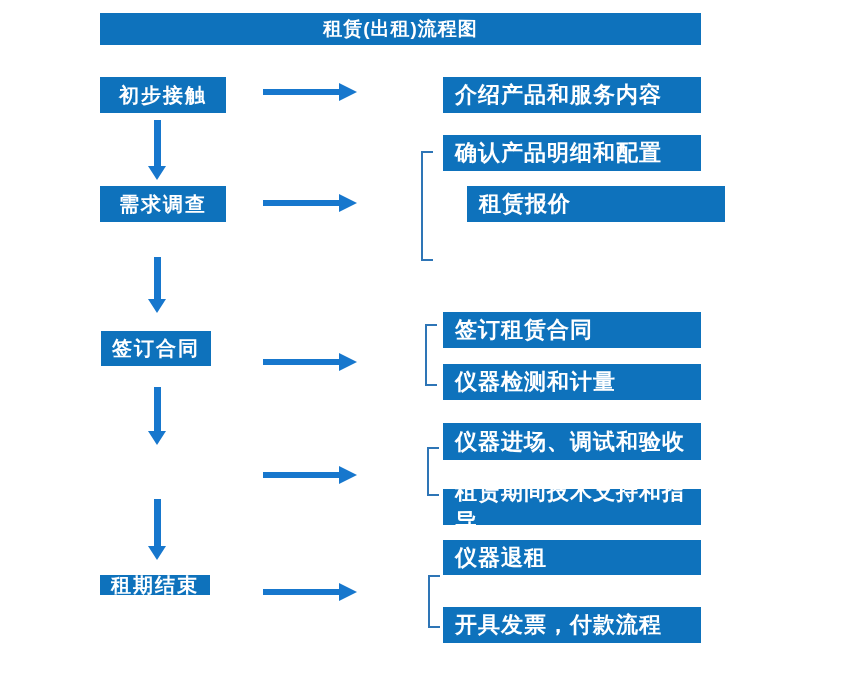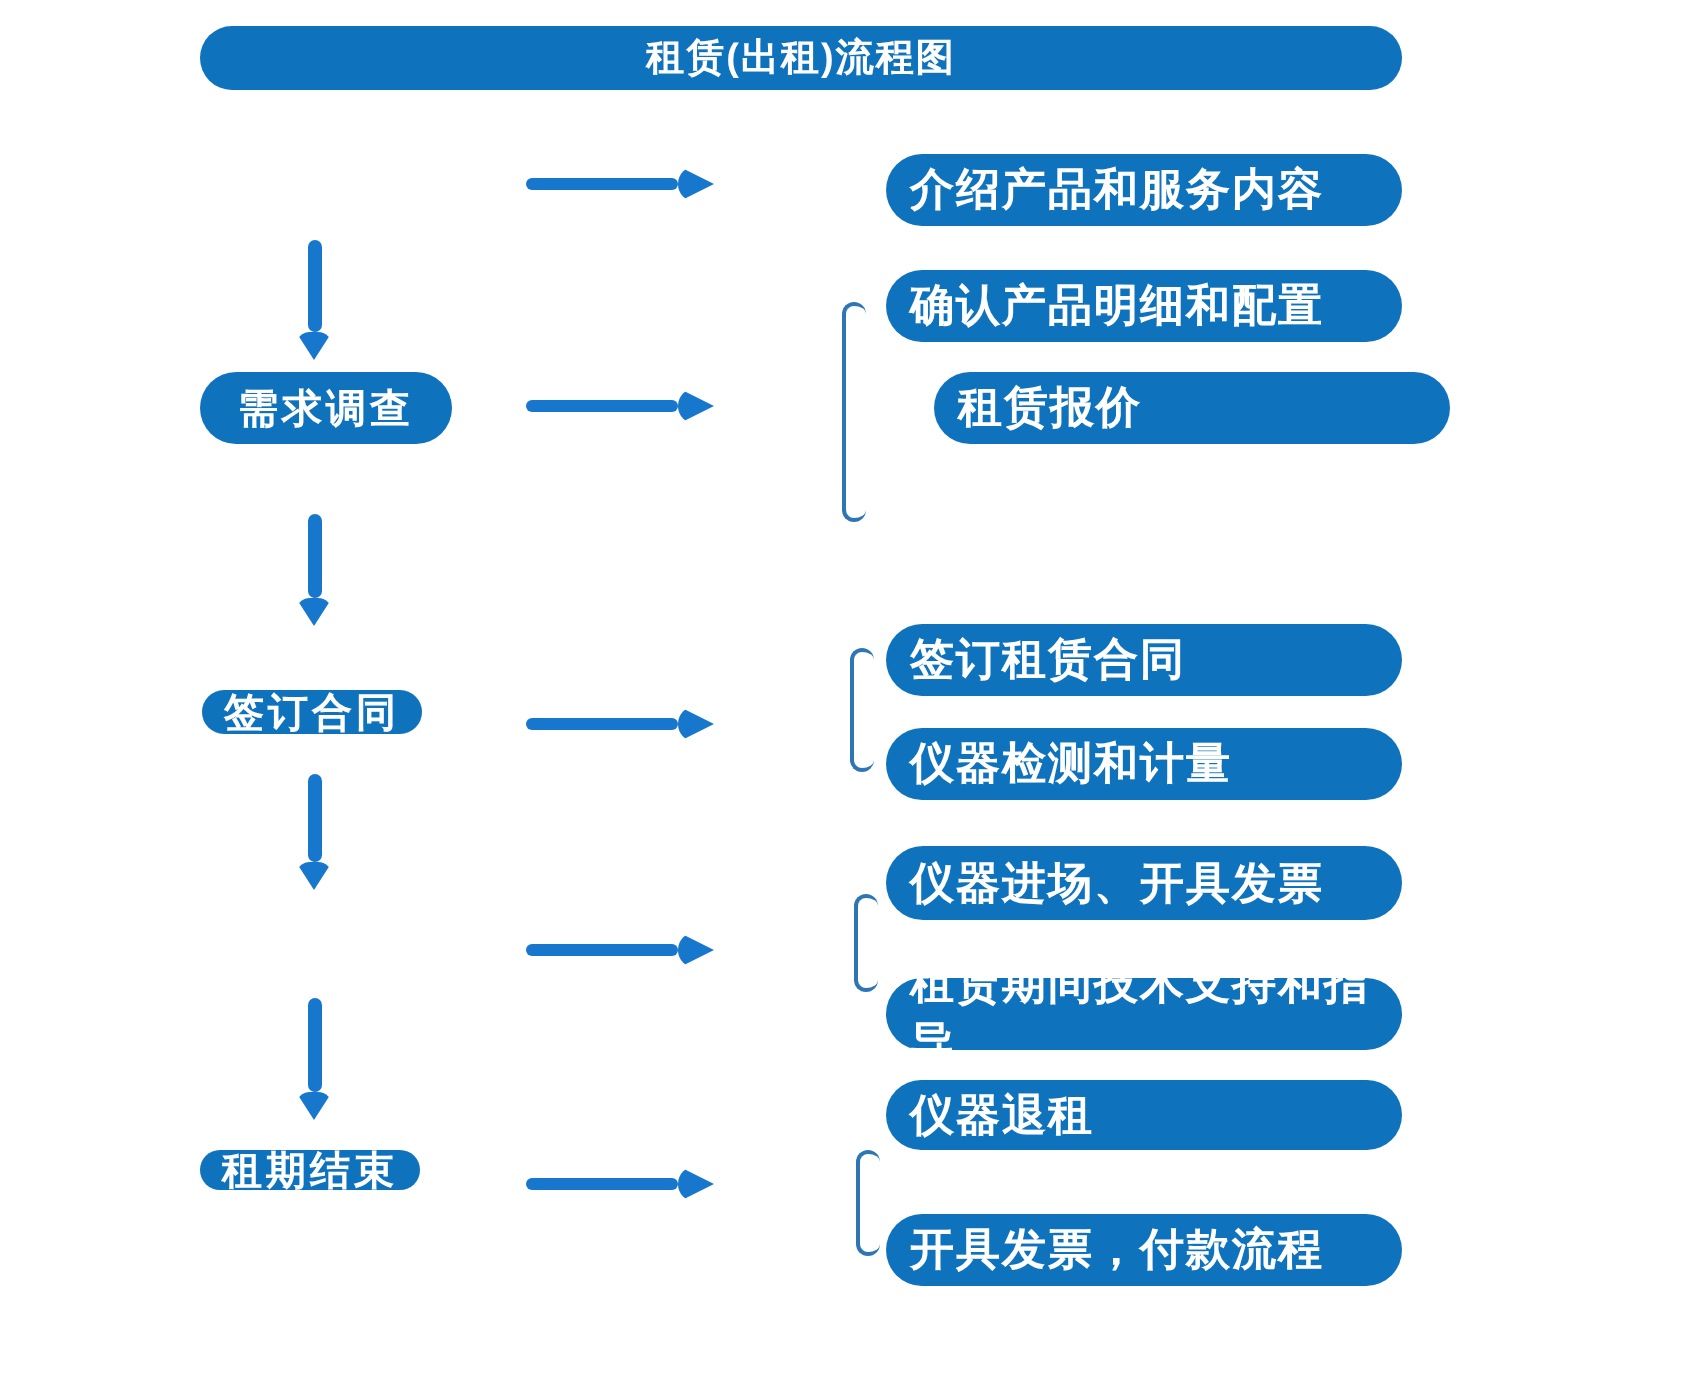--- a/index.html
+++ b/index.html
@@ -1,21 +1,21 @@
 <!DOCTYPE html>
 <html style="--box-blue: #0e72bc; --arrow-blue: #1777cd; --bracket-blue: #2e75b6; --text-white: #ffffff;"><head>
 <meta charset="utf-8">
 <style>
   :root {
     --box-blue: #0e72bc;
     --arrow-blue: #1777cd;
     --bracket-blue: #2e75b6;
     --text-white: #ffffff;
   }
-  * { margin: 0; padding: 0; box-sizing: border-box; border-radius: 31px; }
+  * { margin: 0; padding: 0; box-sizing: border-box; }
   html, body { background: #ffffff; }
   .canvas {
     position: relative;
     width: 844px;
     height: 688px;
     background: #ffffff;
     font-family: "Liberation Sans", sans-serif;
     overflow: hidden;
   }
   .title-bar {
@@ -80,22 +80,23 @@
     border-bottom: 2px solid var(--bracket-blue);
   }
 </style>
 </head>
 <body>
 
 <div class="canvas">
 
   <div class="title-bar">租赁(出租)流程图</div>
 
+  <div class="stage-box" style="left:100px; top:77px;  width:126px; height:36px;">初步接触</div>
   <div class="stage-box" style="left:100px; top:186px; width:126px; height:36px;">需求调查</div>
-  <div class="stage-box" style="left:101px; top:345px; width:110px; height:22px;font-family:Liberation Mono, monospace;">签订合同</div>
+  <div class="stage-box" style="left:101px; top:331px; width:110px; height:35px;font-family:Liberation Mono, monospace;">签订合同</div>
   <div class="stage-box" style="left:100px; top:575px; width:110px; height:20px;">租期结束</div>
 
   <div class="varrow" style="left:148px; top:120px;">
     <div class="shaft" style="height:46px;"></div>
     <div class="head"></div>
   </div>
   <div class="varrow" style="left:148px; top:257px;">
     <div class="shaft" style="height:42px;"></div>
     <div class="head"></div>
   </div>
@@ -132,18 +133,18 @@
   <div class="bracket" style="left:421px; top:151px; height:110px;"></div>
   <div class="bracket" style="left:425px; top:324px; height:62px;"></div>
   <div class="bracket" style="left:427px; top:447px; height:49px;"></div>
   <div class="bracket" style="left:428px; top:575px; height:53px;"></div>
 
   <div class="detail-box" style="top:77px;">介绍产品和服务内容</div>
   <div class="detail-box" style="top:135px;">确认产品明细和配置</div>
   <div class="detail-box" style="top:186px;margin-left:24px;">租赁报价</div>
   <div class="detail-box" style="top:312px;">签订租赁合同</div>
   <div class="detail-box" style="top:364px;">仪器检测和计量</div>
-  <div class="detail-box" style="top:423px; height:37px;">仪器进场、开具发票</div>
+  <div class="detail-box" style="top:423px; height:37px;">仪器进场、调试和验收</div>
   <div class="detail-box" style="top:489px;">租赁期间技术支持和指导</div>
   <div class="detail-box" style="top:540px; height:35px;">仪器退租</div>
   <div class="detail-box" style="top:607px;">开具发票，付款流程</div>
 
 </div>
 
 </body></html>

